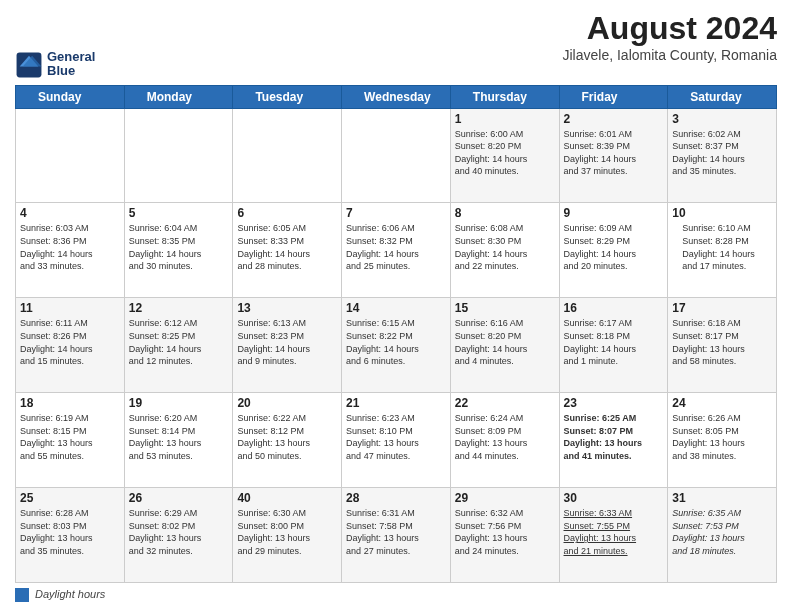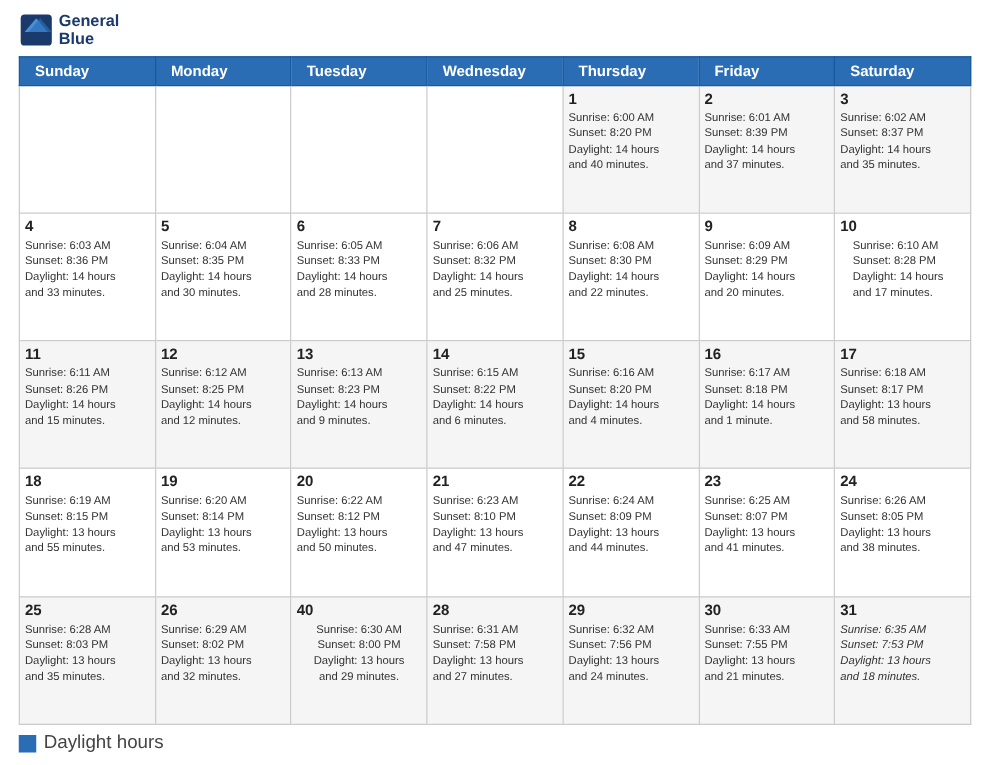--- a/index.html
+++ b/index.html
@@ -18,22 +18,23 @@
       flex-direction: column;
     }
     .header {
       display: flex;
       justify-content: space-between;
       align-items: flex-start;
       margin-bottom: 6px;
     }
     .logo {
       display: flex;
-      align-items: center;
+      align-items: flex-end;
       gap: 4px;
+      margin-top: 40px;
     }
     .logo-text {
       display: flex;
       flex-direction: column;
       font-size: 13px;
       font-weight: bold;
       color: #1a3a6b;
       line-height: 1.1;
     }
     .logo-icon {
@@ -57,21 +58,21 @@
       flex: 1;
       border: 1px solid #ccc;
       border-collapse: collapse;
       width: 100%;
       table-layout: fixed;
     }
     .calendar thead tr th {
       background: #2a6db5;
       color: #fff;
       text-align: left;
-      padding: 4px 12px;
+      padding: 4px 22px;
       font-size: 12px;
       border: 1px solid #1a5a9a;
     }
     .calendar tbody tr td {
       vertical-align: top;
       border: 1px solid #ccc;
       padding: 3px 4px;
       font-size: 9.5px;
       color: #222;
       background: #fff;
@@ -90,25 +91,26 @@
     .day-info {
       font-size: 9px;
       color: #333;
       line-height: 1.4;
     }
     .empty-cell {
       background: #fff !important;
     }
     .legend {
       display: flex;
-      align-items: flex-end;
+      align-items: flex-start;
       gap: 6px;
       margin-top: 5px;
-      font-size: 15px;
+      font-size: 11px;
       color: #444;
+      font-style: italic;
     }
     .legend-box {
       width: 14px;
       height: 14px;
       background: #2a6db5;
       display: inline-block;
     }
   </style>
 </head>
 <body>
@@ -118,20 +120,24 @@
     <div class="logo">
       <svg class="logo-icon" viewBox="0 0 36 36">
         <rect x="2" y="2" width="32" height="32" rx="4" fill="#1a3a6b"></rect>
         <polygon points="18,6 30,20 6,20" fill="#4a90d9"></polygon>
         <polygon points="22,6 34,20 10,20" fill="#2a6db5" opacity="0.7"></polygon>
       </svg>
       <div class="logo-text">
         <span>General</span>
         <span>Blue</span>
       </div>
+    </div>
+    <div class="title-block">
+      <h1>August 2024</h1>
+      <h2>Jilavele, Ialomita County, Romania</h2>
     </div>
   </div>
 
   <table class="calendar">
     <thead>
       <tr>
         <th>Sunday</th>
         <th>Monday</th>
         <th>Tuesday</th>
         <th>Wednesday</th>
@@ -301,21 +307,21 @@
           </td>
           <td>
             <span class="day-number">22</span>
             <div class="day-info" style="white-space: pre-line;">Sunrise: 6:24 AM
 Sunset: 8:09 PM
 Daylight: 13 hours
 and 44 minutes.</div>
           </td>
           <td>
             <span class="day-number">23</span>
-            <div class="day-info" style="white-space: pre-line;">Sunrise: 6:25 AM
+            <div class="day-info" style="white-space: pre-line; font-weight: bold;">Sunrise: 6:25 AM
 Sunset: 8:07 PM
 Daylight: 13 hours
 and 41 minutes.</div>
           </td>
           <td>
             <span class="day-number">24</span>
             <div class="day-info" style="white-space: pre-line;">Sunrise: 6:26 AM
 Sunset: 8:05 PM
 Daylight: 13 hours
 and 38 minutes.</div>
@@ -331,42 +337,42 @@
           </td>
           <td>
             <span class="day-number">26</span>
             <div class="day-info" style="white-space: pre-line;">Sunrise: 6:29 AM
 Sunset: 8:02 PM
 Daylight: 13 hours
 and 32 minutes.</div>
           </td>
           <td>
             <span class="day-number">40</span>
-            <div class="day-info" style="white-space: pre-line; text-align: center;">Sunrise: 6:30 AM
+            <div class="day-info" style="white-space: pre-line;">Sunrise: 6:30 AM
 Sunset: 8:00 PM
 Daylight: 13 hours
 and 29 minutes.</div>
           </td>
           <td>
             <span class="day-number">28</span>
             <div class="day-info" style="white-space: pre-line;">Sunrise: 6:31 AM
 Sunset: 7:58 PM
 Daylight: 13 hours
 and 27 minutes.</div>
           </td>
           <td>
             <span class="day-number">29</span>
             <div class="day-info" style="white-space: pre-line;">Sunrise: 6:32 AM
 Sunset: 7:56 PM
 Daylight: 13 hours
 and 24 minutes.</div>
           </td>
           <td>
             <span class="day-number">30</span>
-            <div class="day-info" style="white-space: pre-line;">Sunrise: 6:33 AM
+            <div class="day-info" style="white-space: pre-line; text-decoration: underline;">Sunrise: 6:33 AM
 Sunset: 7:55 PM
 Daylight: 13 hours
 and 21 minutes.</div>
           </td>
           <td>
             <span class="day-number">31</span>
             <div class="day-info" style="white-space: pre-line; font-style: italic;">Sunrise: 6:35 AM
 Sunset: 7:53 PM
 Daylight: 13 hours
 and 18 minutes.</div>

